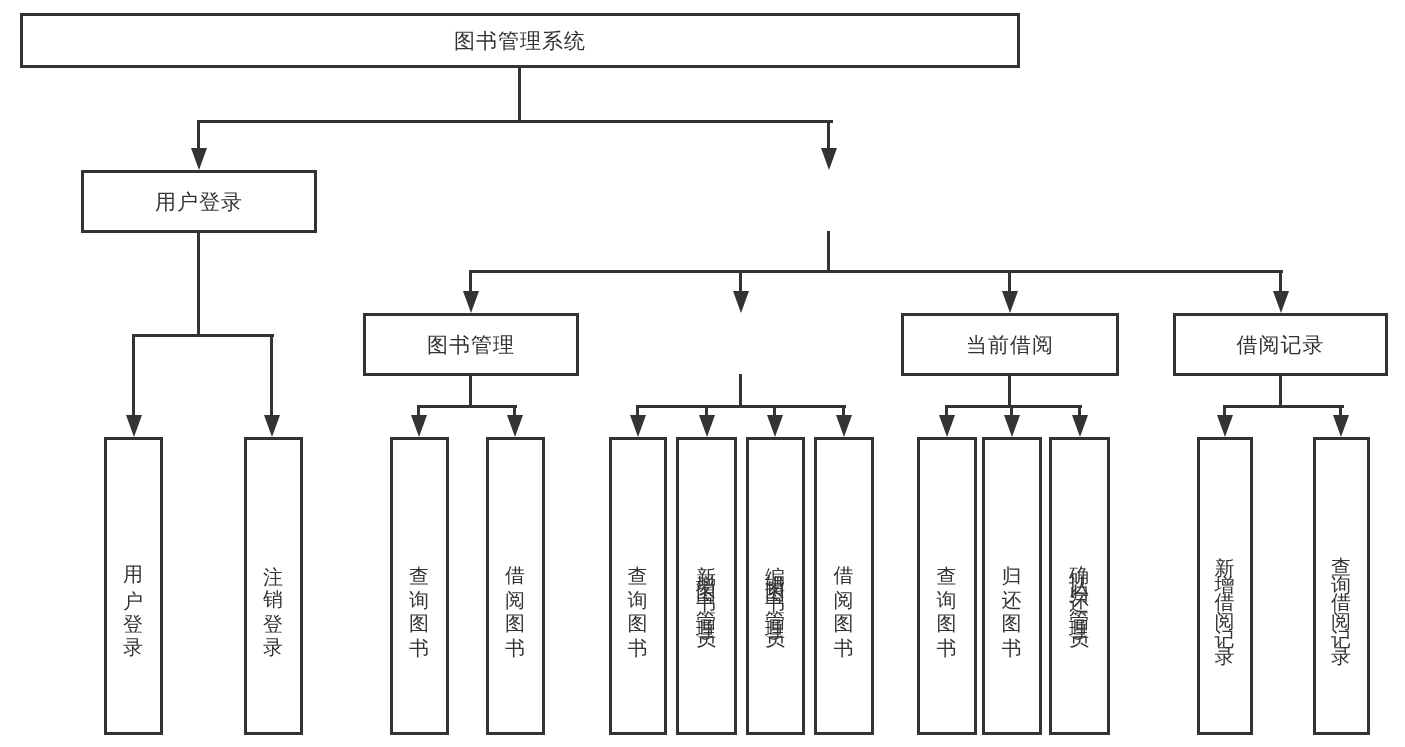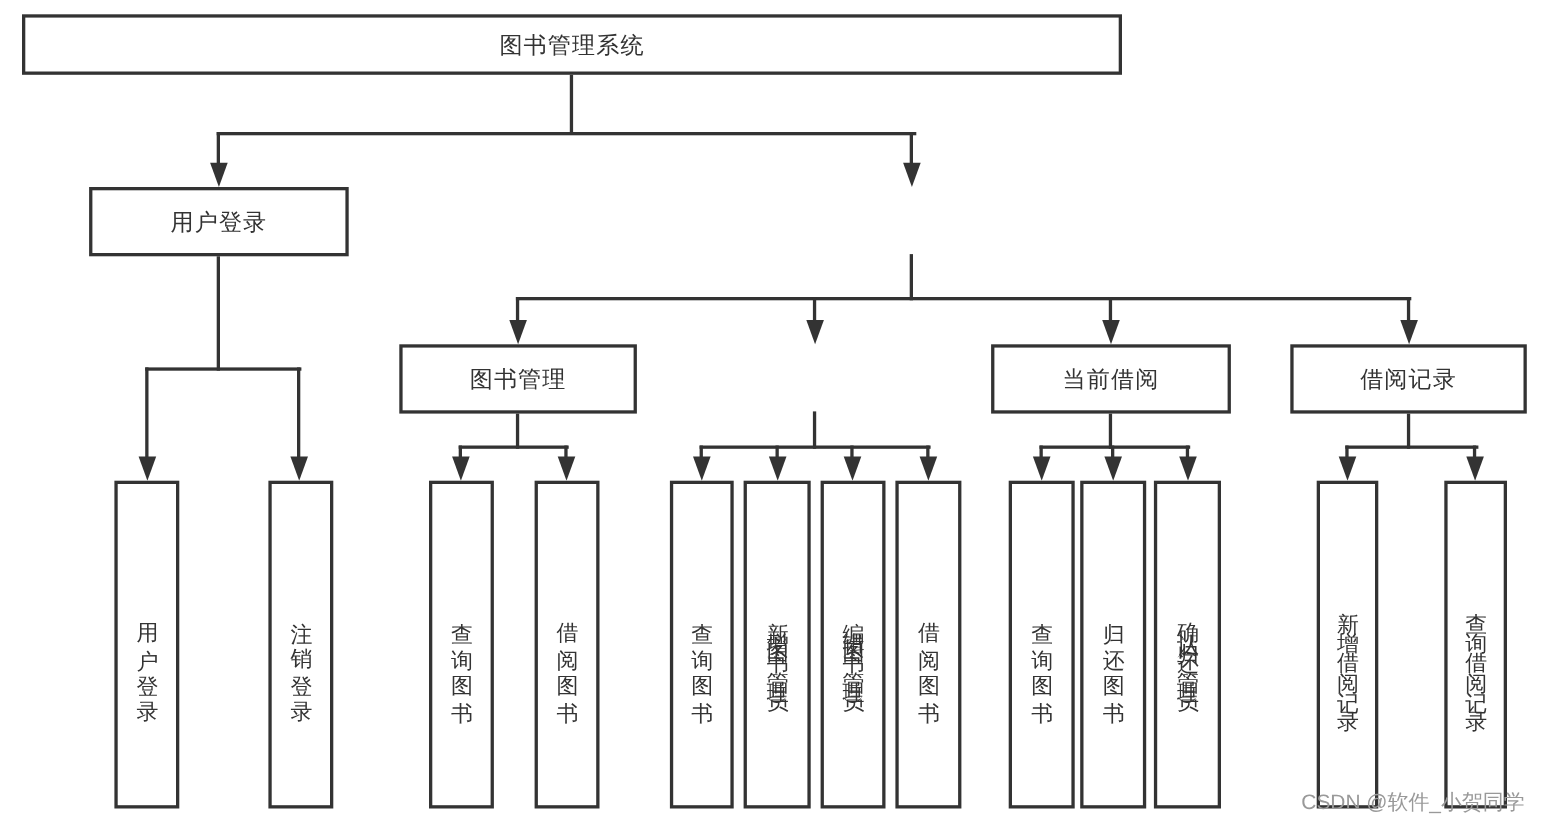--- a/index.html
+++ b/index.html
@@ -190,15 +190,14 @@
   <div class="node leaf" id="n-l4-cbc">
     <span class="vlabel" style="letter-spacing: 9px; padding-top: 9px;">确认归还（管理员）</span>
   </div>
   <div class="node leaf" id="n-l4-bra">
     <span class="vlabel" style="letter-spacing: 18px; padding-top: 18px;">新增借阅记录</span>
   </div>
   <div class="node leaf" id="n-l4-brq">
     <span class="vlabel" style="letter-spacing: 18px; padding-top: 18px;">查询借阅记录</span>
   </div>
 
-  <div class="watermark">CSDN @软件_小贺同学</div>
 
 </div>
 
 </body></html>

